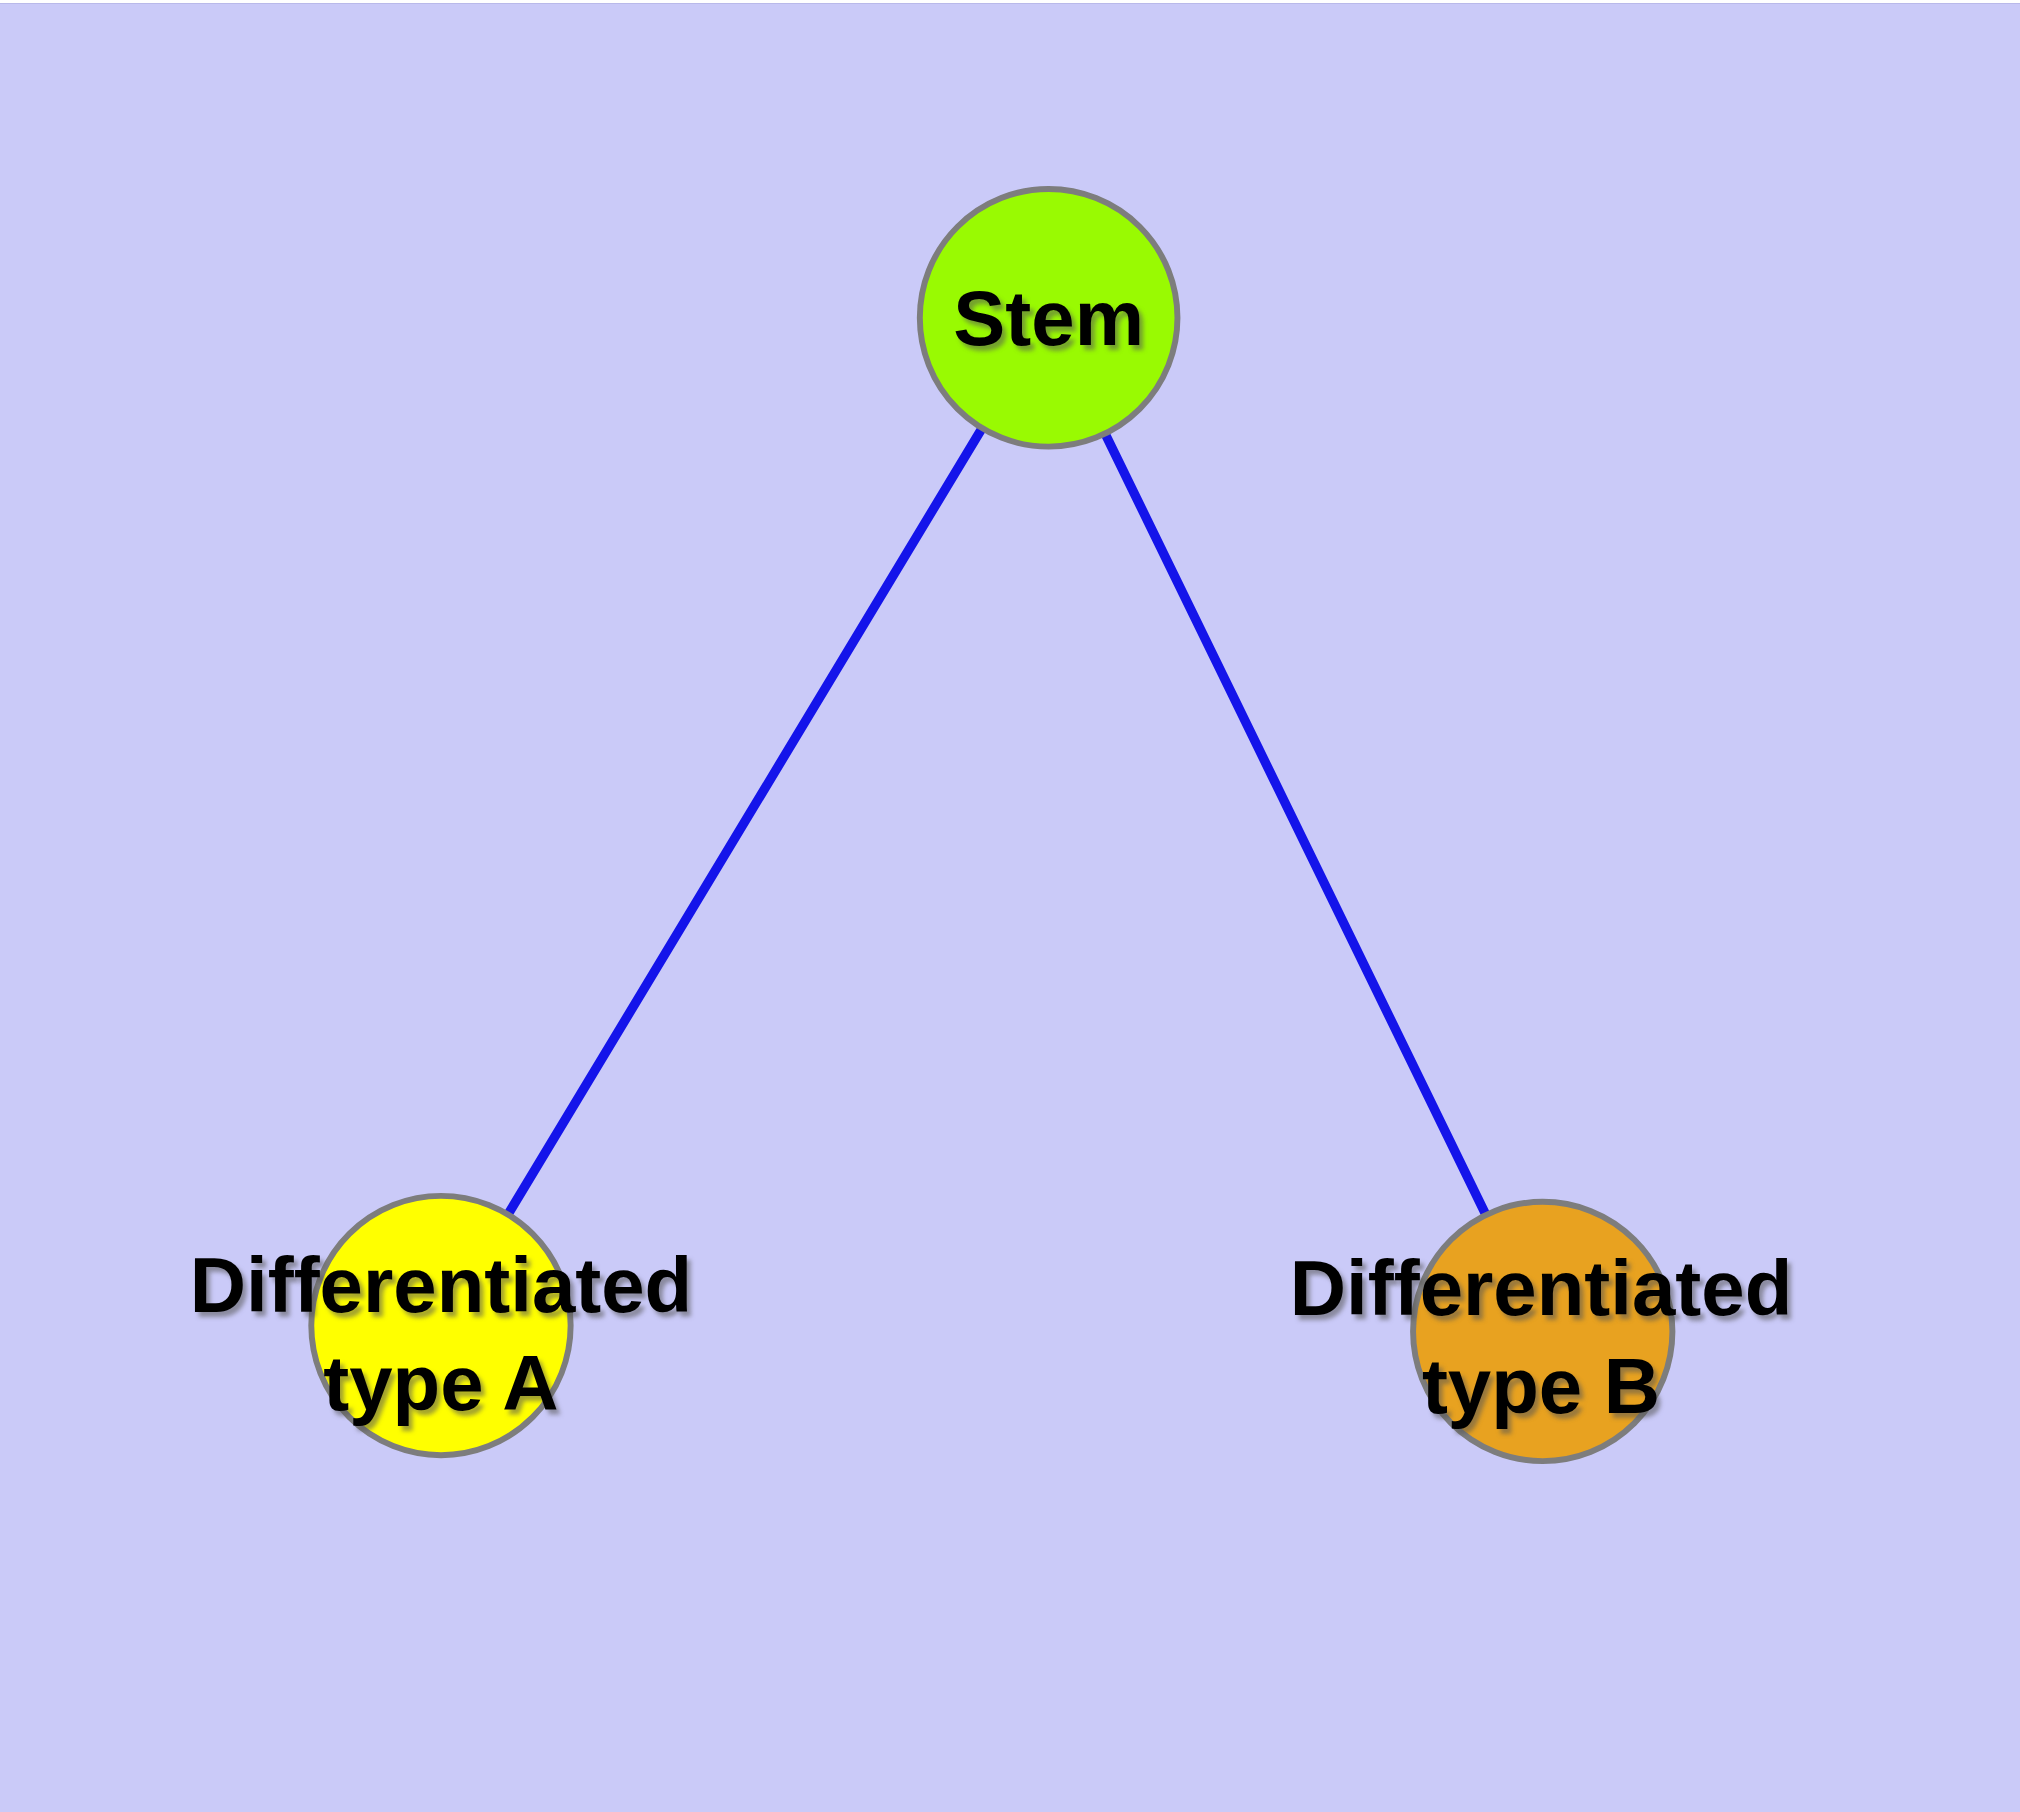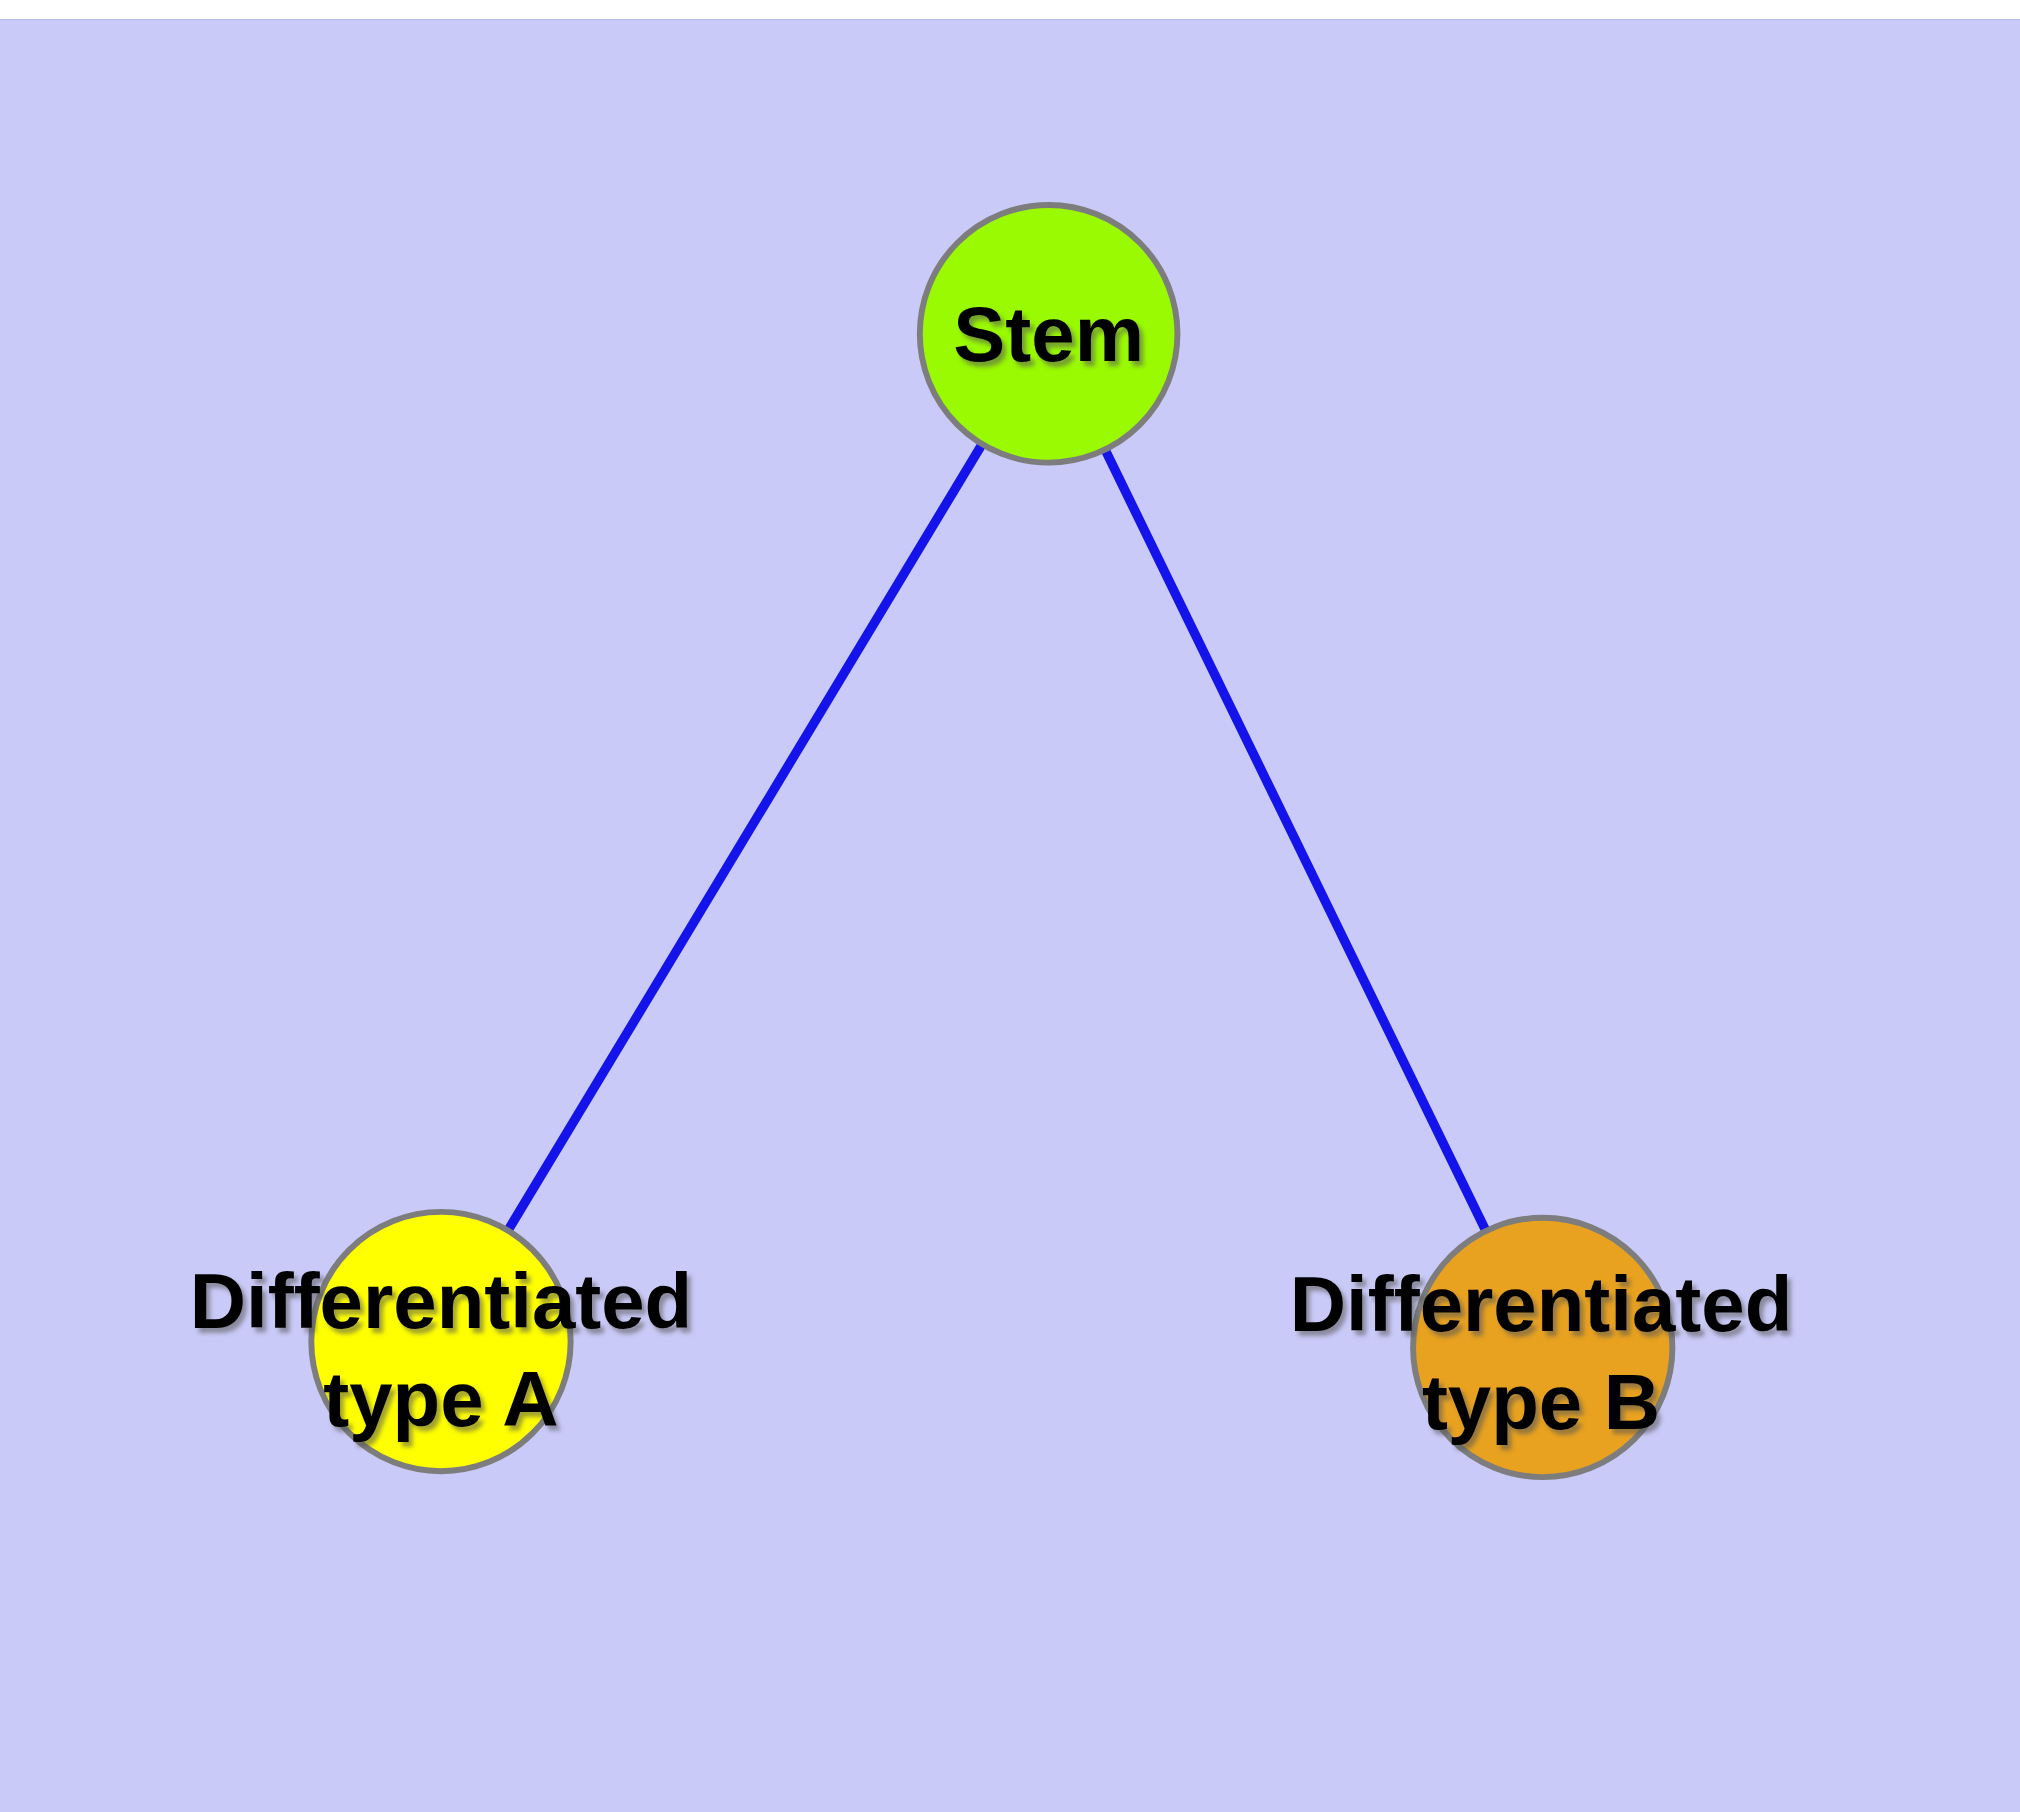--- a/index.html
+++ b/index.html
@@ -7,21 +7,21 @@
     padding: 0;
     width: 2021px;
     height: 1812px;
     overflow: hidden;
     background: #FFFFFF;
     font-family: "Liberation Sans", sans-serif;
   }
   .stage {
     position: absolute;
     left: 0;
-    top: 16px;
+    top: 0;
     width: 2021px;
     height: 1772px;
   }
   .top-strip {
     position: absolute;
     left: 0;
     top: 0;
     width: 100%;
     height: 3.4px;
     background: var(--top-strip, #FFFFFF);

